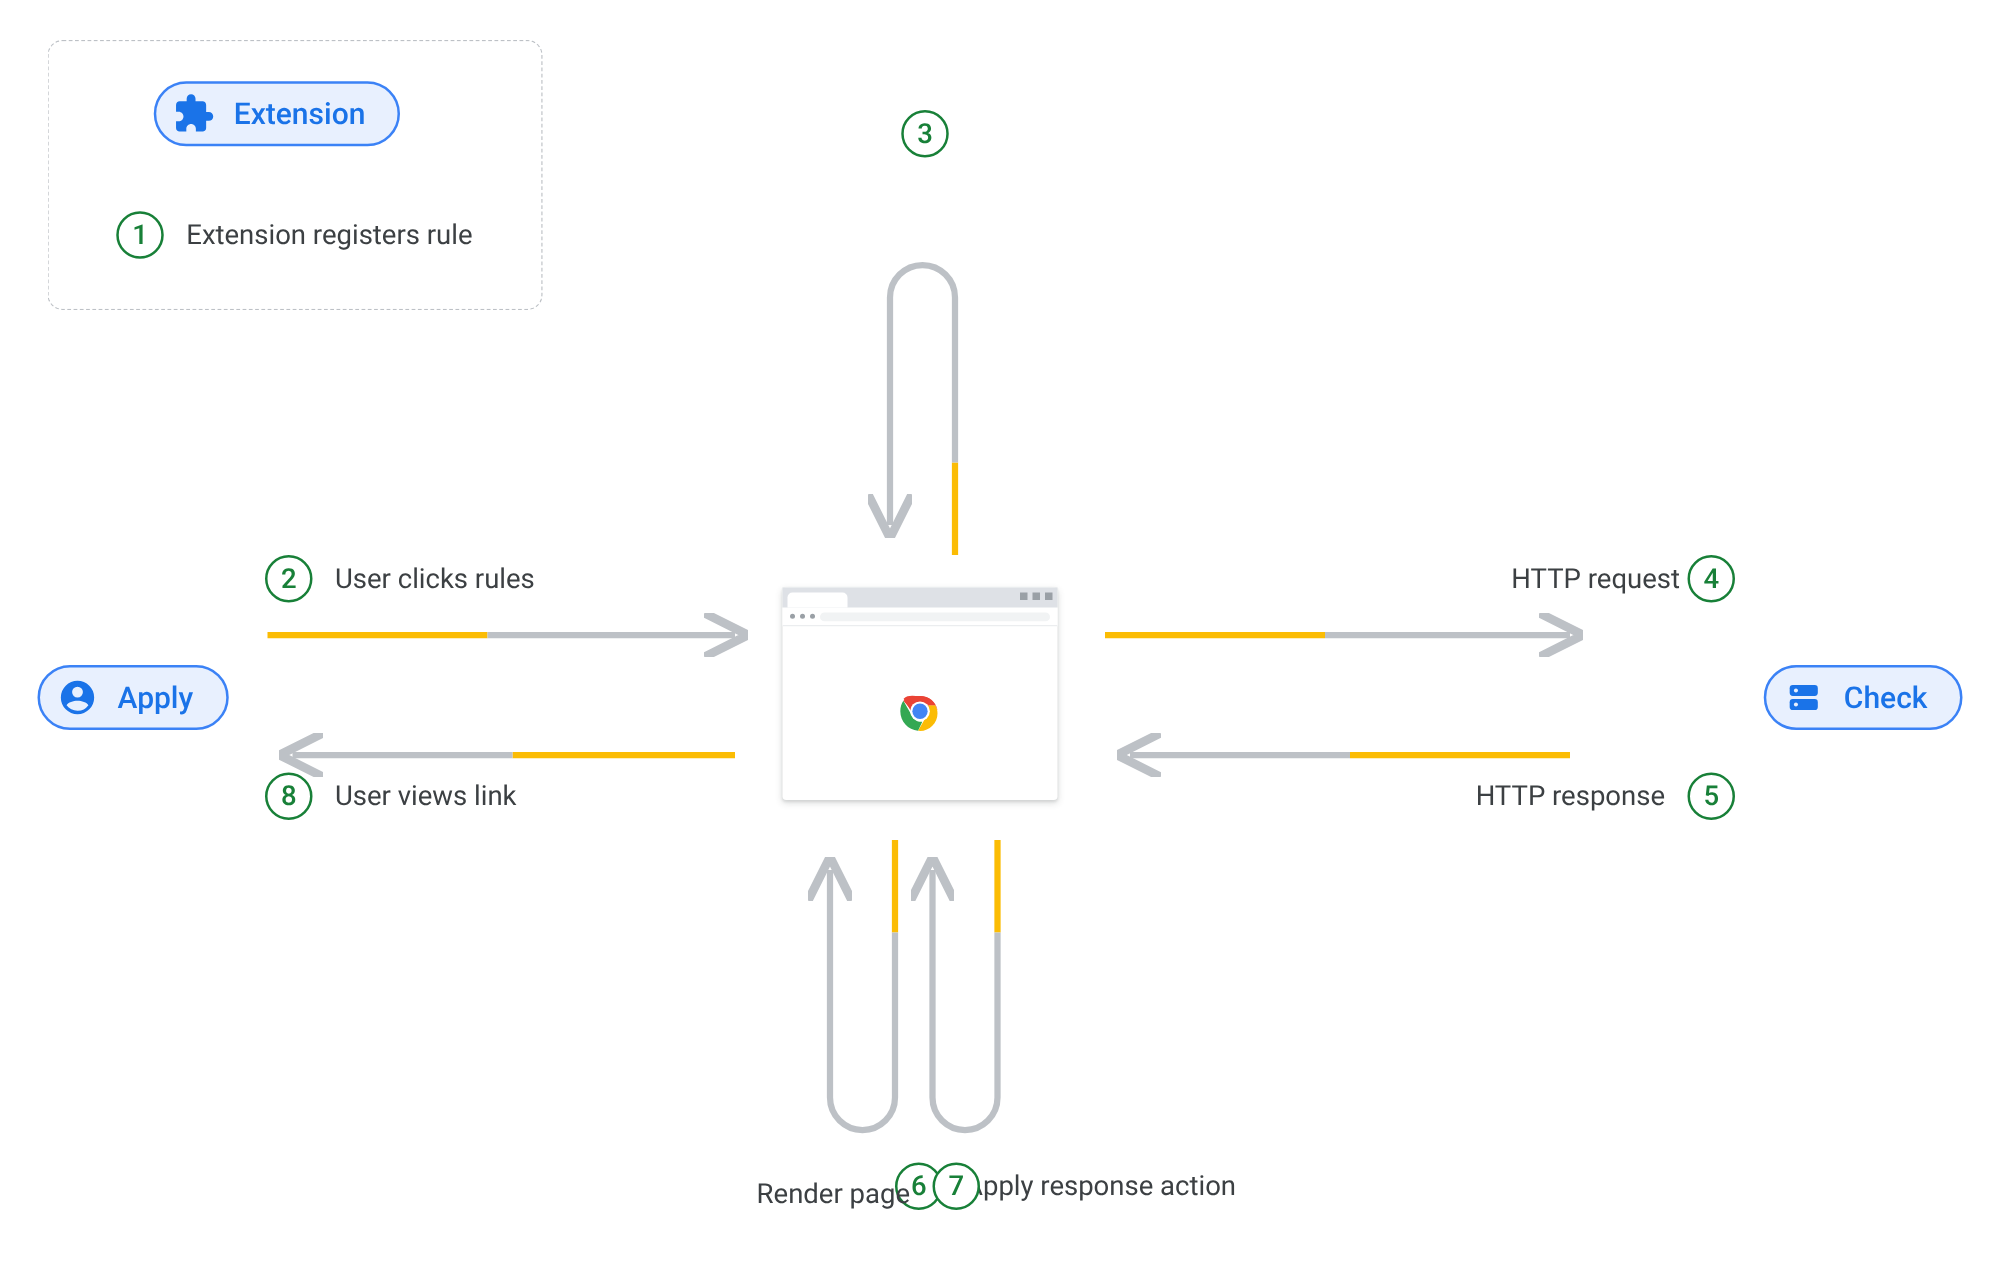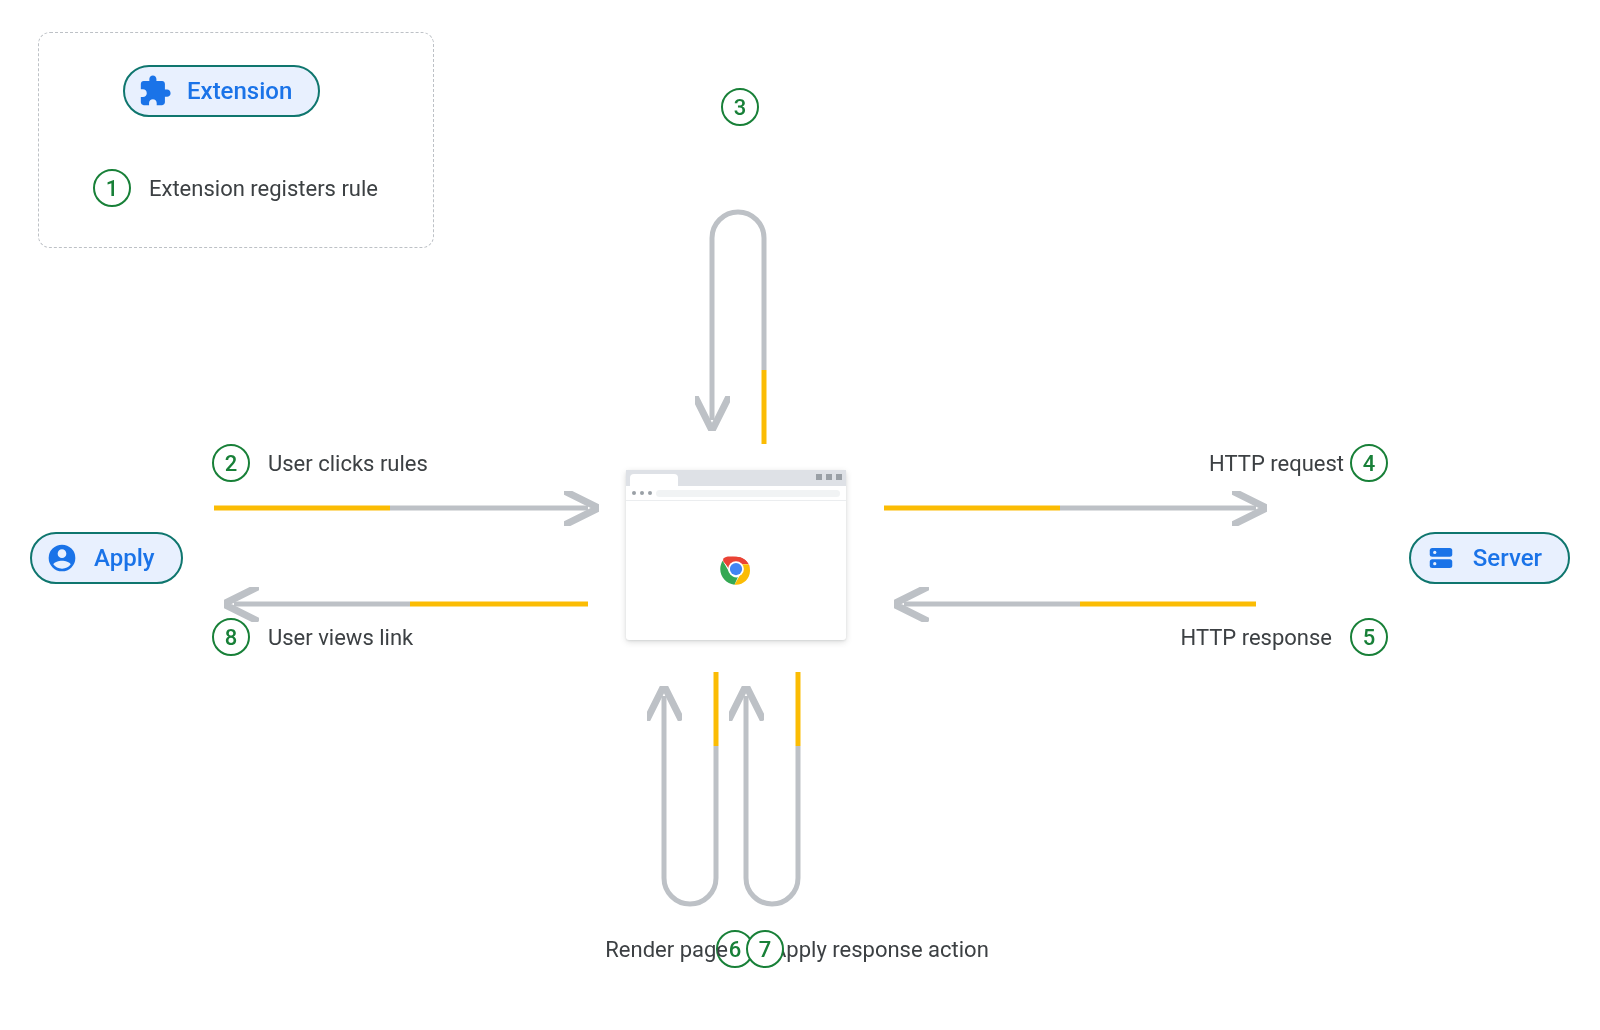--- a/index.html
+++ b/index.html
@@ -12,21 +12,21 @@
     color: #3c4043;
     position: relative;
     overflow: hidden;
   }
   .abs { position: absolute; }
 
   
   .pill {
     display: flex;
     align-items: center;
-    border: 2px solid #0f766e;
+    border: 2px solid #3b82f6;
     background: #e8f0fe;
     border-radius: 999px;
     padding: 8px 26px 8px 12px;
     gap: 14px;
     height: 52px;
     box-sizing: border-box;
   }
   .pill .label {
     font-size: 24px;
     font-weight: 500;
@@ -165,21 +165,21 @@
 
 <div class="pill abs" style="right:30px; top:532px;">
   <span class="icon-wrap">
     <svg width="30" height="30" viewBox="0 0 24 24" fill="#1a73e8">
       <rect x="3" y="4" width="18" height="7" rx="2"></rect>
       <rect x="3" y="13" width="18" height="7" rx="2"></rect>
       <circle cx="7" cy="7.5" r="1.3" fill="#e8f0fe"></circle>
       <circle cx="7" cy="16.5" r="1.3" fill="#e8f0fe"></circle>
     </svg>
   </span>
-  <span class="label">Server</span>
+  <span class="label">Check</span>
 </div>
 
 <div class="browser abs" style="left:626px; top:470px;">
   <div class="tabbar">
     <div class="tab"></div>
     <div class="wins">
         <span></span>
         <span></span>
         <span></span>
       </div>
@@ -223,21 +223,21 @@
 
 <div class="abs" style="left:212px; top:618px; display:flex; align-items:center; gap:18px;">
   <span class="num">8</span>
   <span class="step-text">User views link</span>
 </div>
 
 <div class="abs" style="left:716px; top:930px; display:flex; align-items:center; gap:18px;">
   <span class="num">6</span>
   <span class="step-text">Apply response action</span>
 </div>
-<div class="abs" style="right:816px; top:930px; display:flex; align-items:center; gap:18px;">
+<div class="abs" style="right:816px; top:930px; display:flex; align-items:flex-end; gap:18px;">
   <span class="step-text">Render page</span>
   <span class="num">7</span>
 </div>
 
 <svg class="arrows" viewBox="0 0 1600 1030">
   <defs>
     <marker id="ah" viewBox="0 0 10 10" refX="7" refY="5" markerWidth="7" markerHeight="7" orient="auto-start-reverse">
       <path d="M 0 0 L 10 5 L 0 10" fill="none" stroke="#bdc1c6" stroke-width="2"></path>
     </marker>
   </defs>

